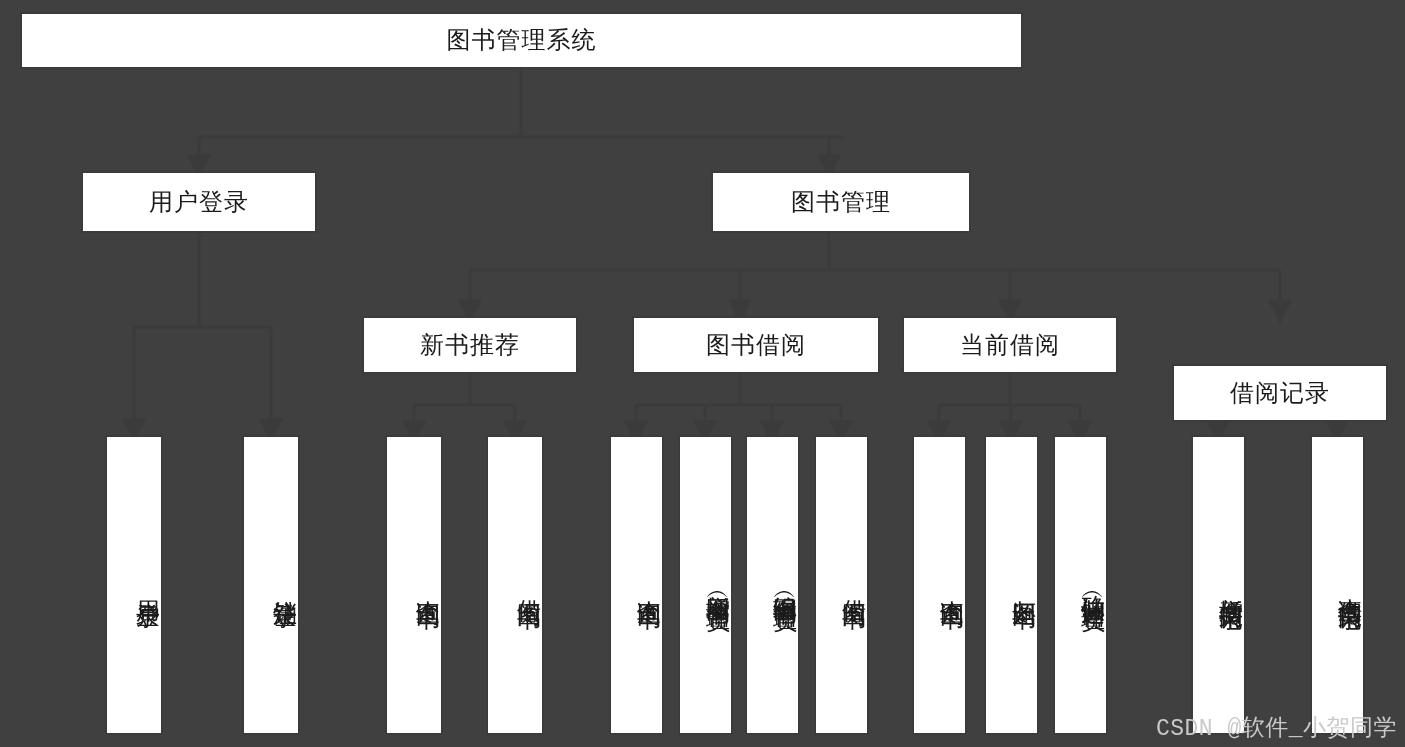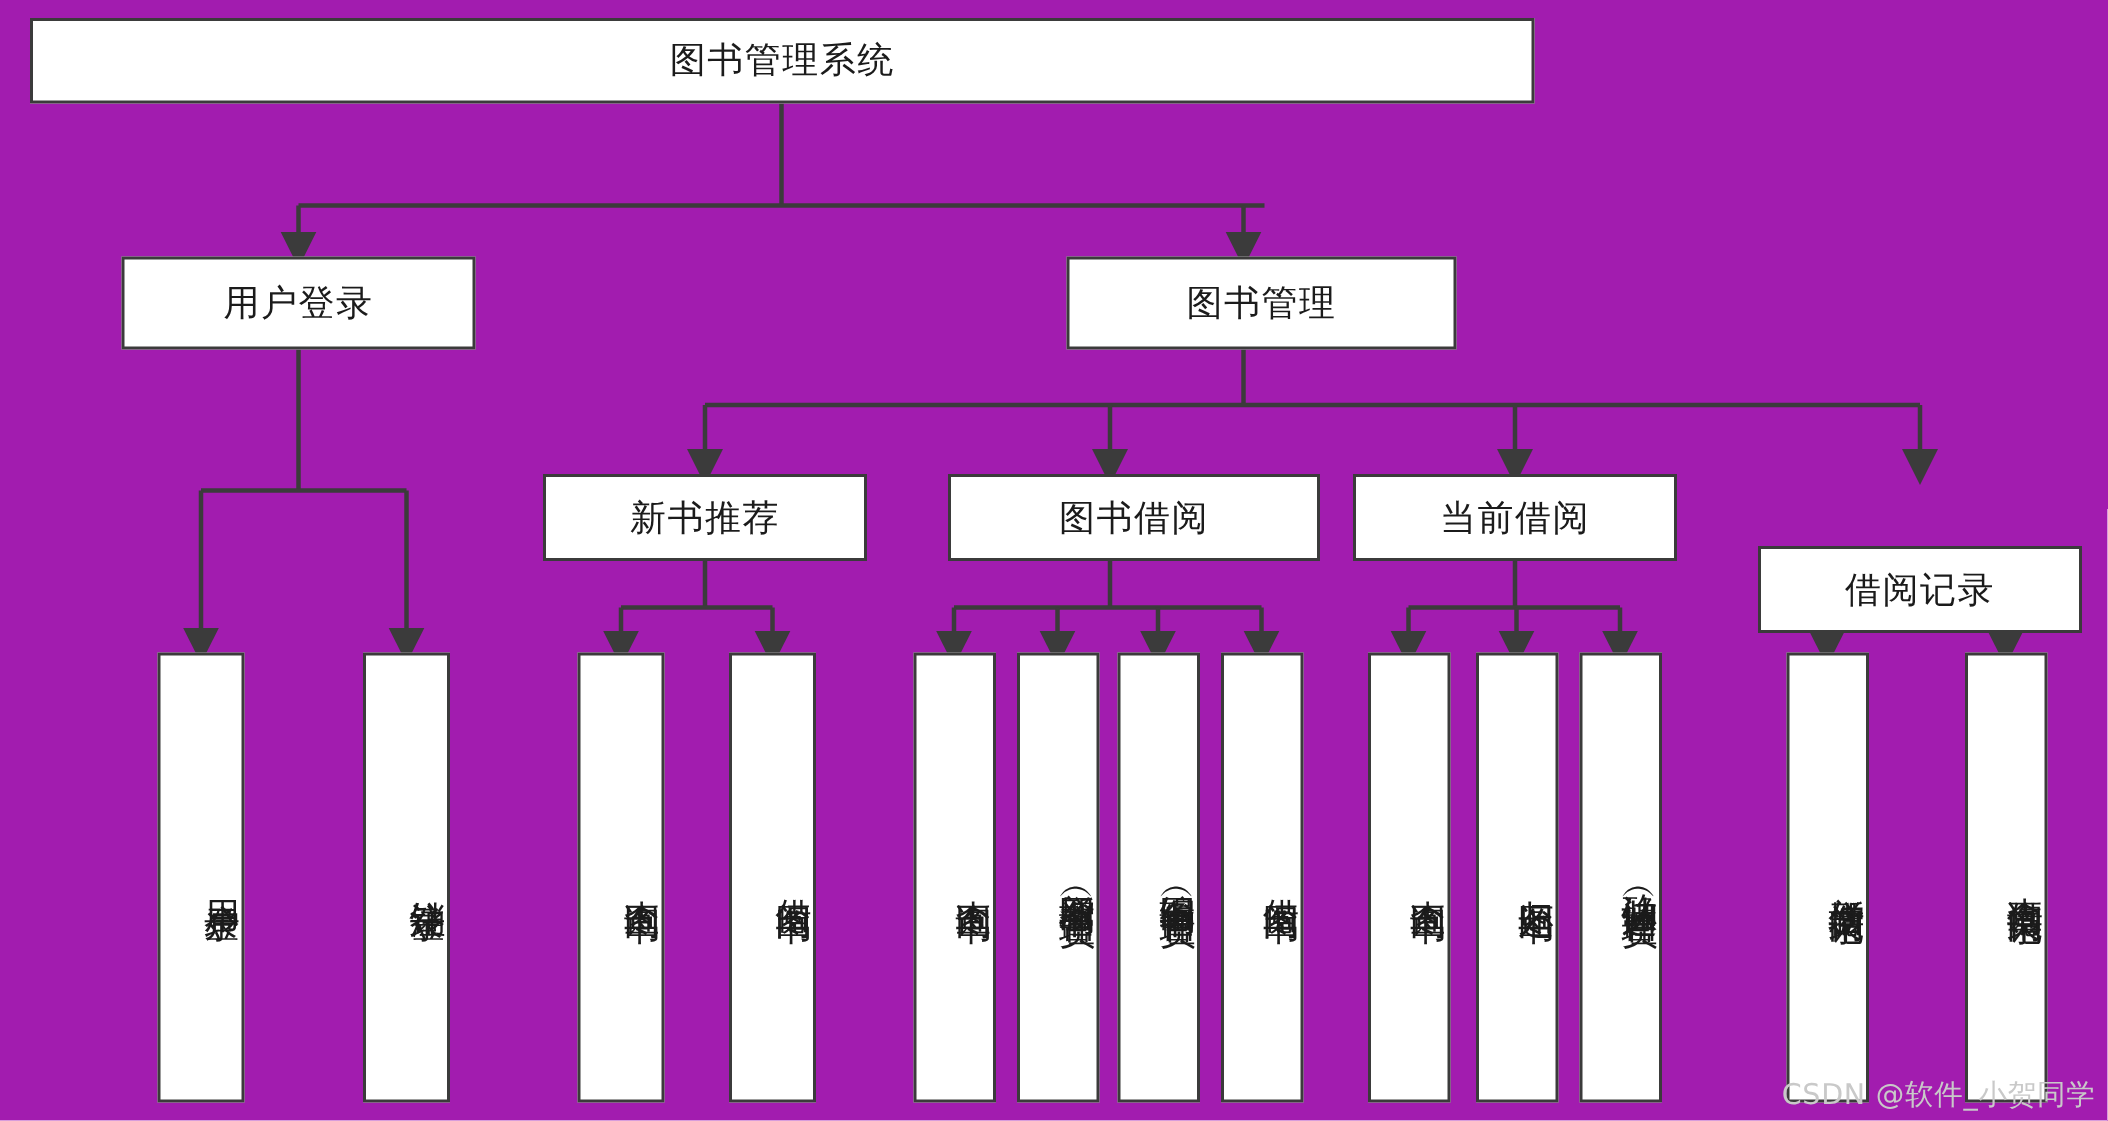--- a/index.html
+++ b/index.html
@@ -7,21 +7,21 @@
     padding: 0;
     background: #ffffff;
   }
   body {
     font-family: "DejaVu Sans", "Liberation Sans", sans-serif;
   }
   #stage {
     position: relative;
     width: 1405px;
     height: 747px;
-    background: #a21caf;
+    background: #404040;
     overflow: hidden;
   }
   #edges {
     position: absolute;
     left: 0;
     top: 0;
     width: 1405px;
     height: 747px;
   }
   .node {
@@ -51,24 +51,25 @@
   }
   .node.v .vtext {
     writing-mode: vertical-rl;
     text-orientation: upright;
     white-space: nowrap;
   }
   #watermark {
     position: absolute;
     right: 8px;
     bottom: 4px;
-    font-size: 19px;
+    font-size: 23px;
     color: #c9c9c9;
     white-space: nowrap;
     letter-spacing: 0.5px;
+    font-family: Liberation Mono, monospace;
   }
 </style>
 </head>
 <body>
 
 <div id="stage">
 
   <svg id="edges" viewBox="0 0 1405 747" xmlns="http://www.w3.org/2000/svg">
     <defs>
       <marker id="arrow" markerWidth="12" markerHeight="12" refX="1.2" refY="4" orient="auto" markerUnits="strokeWidth">

